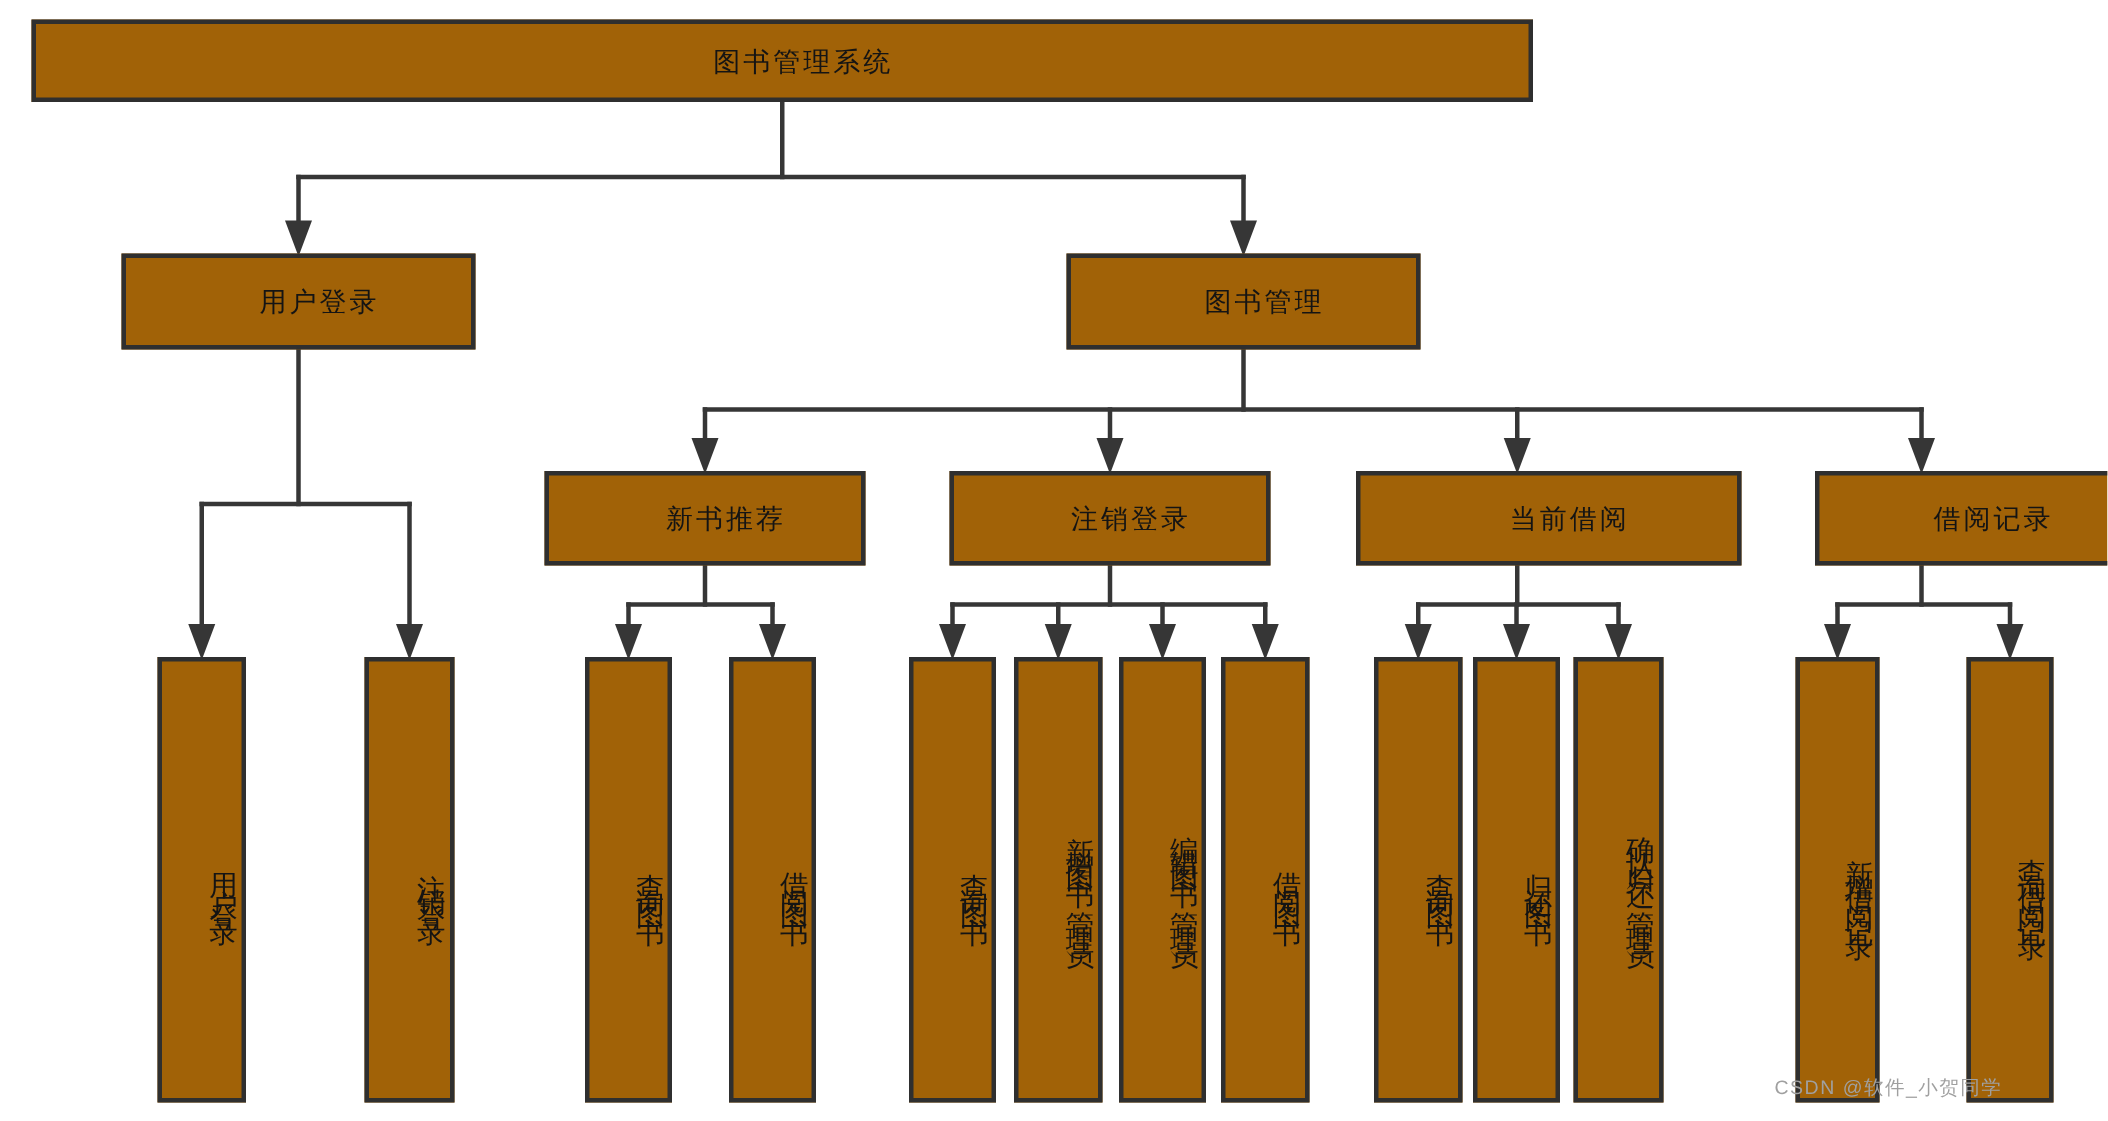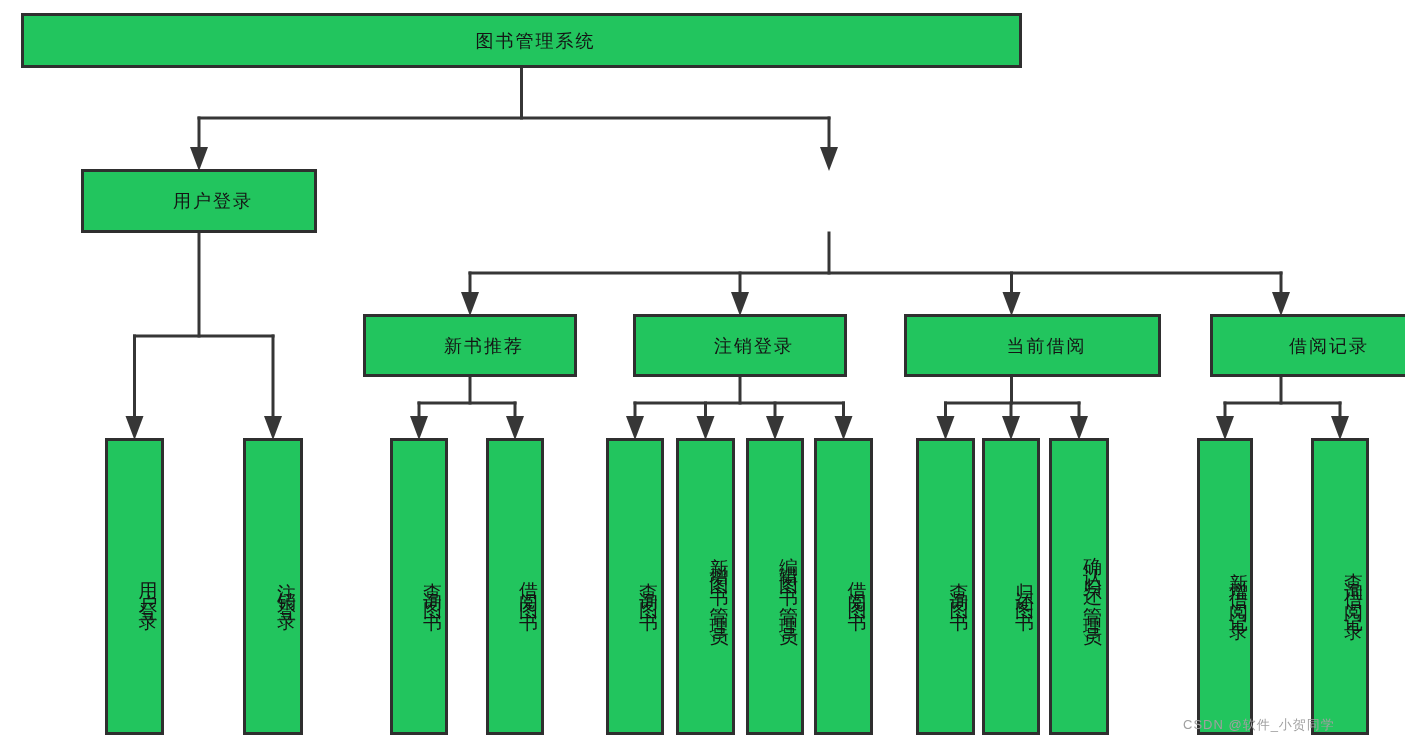--- a/index.html
+++ b/index.html
@@ -10,21 +10,21 @@
     font-family:"Liberation Sans","DejaVu Sans",sans-serif;
     overflow:hidden;
   }
   .connector-layer {
     position:absolute; left:0; top:0;
     width:1405px; height:747px;
   }
   .node {
     position:absolute;
     box-sizing:border-box;
-    background:#22c55e;
+    background:#a16207;
     border:3px solid var(--border,#2f2f2f);
     display:flex; align-items:center; justify-content:center;
     color:var(--text,#141414);
     padding-left:28px;
   }
   .node.h span {
     font-size:18px;
     letter-spacing:2px;
     white-space:nowrap;
   }
@@ -103,20 +103,23 @@
       <polygon points="1331,416 1349,416 1340,440" fill="#363636"></polygon>
     </svg>
 
   <div class="node h" style="left:21px;top:13px;width:1001px;height:55px">
     <span>图书管理系统</span>
   </div>
 
   <div class="node h" style="left:81px;top:169px;width:236px;height:64px">
     <span>用户登录</span>
   </div>
+  <div class="node h" style="left:711px;top:169px;width:236px;height:64px">
+    <span>图书管理</span>
+  </div>
 
   <div class="node h" style="left:363px;top:314px;width:214px;height:63px">
     <span>新书推荐</span>
   </div>
   <div class="node h" style="left:633px;top:314px;width:214px;height:63px">
     <span>注销登录</span>
   </div>
   <div class="node h" style="left:904px;top:314px;width:257px;height:63px">
     <span>当前借阅</span>
   </div>

